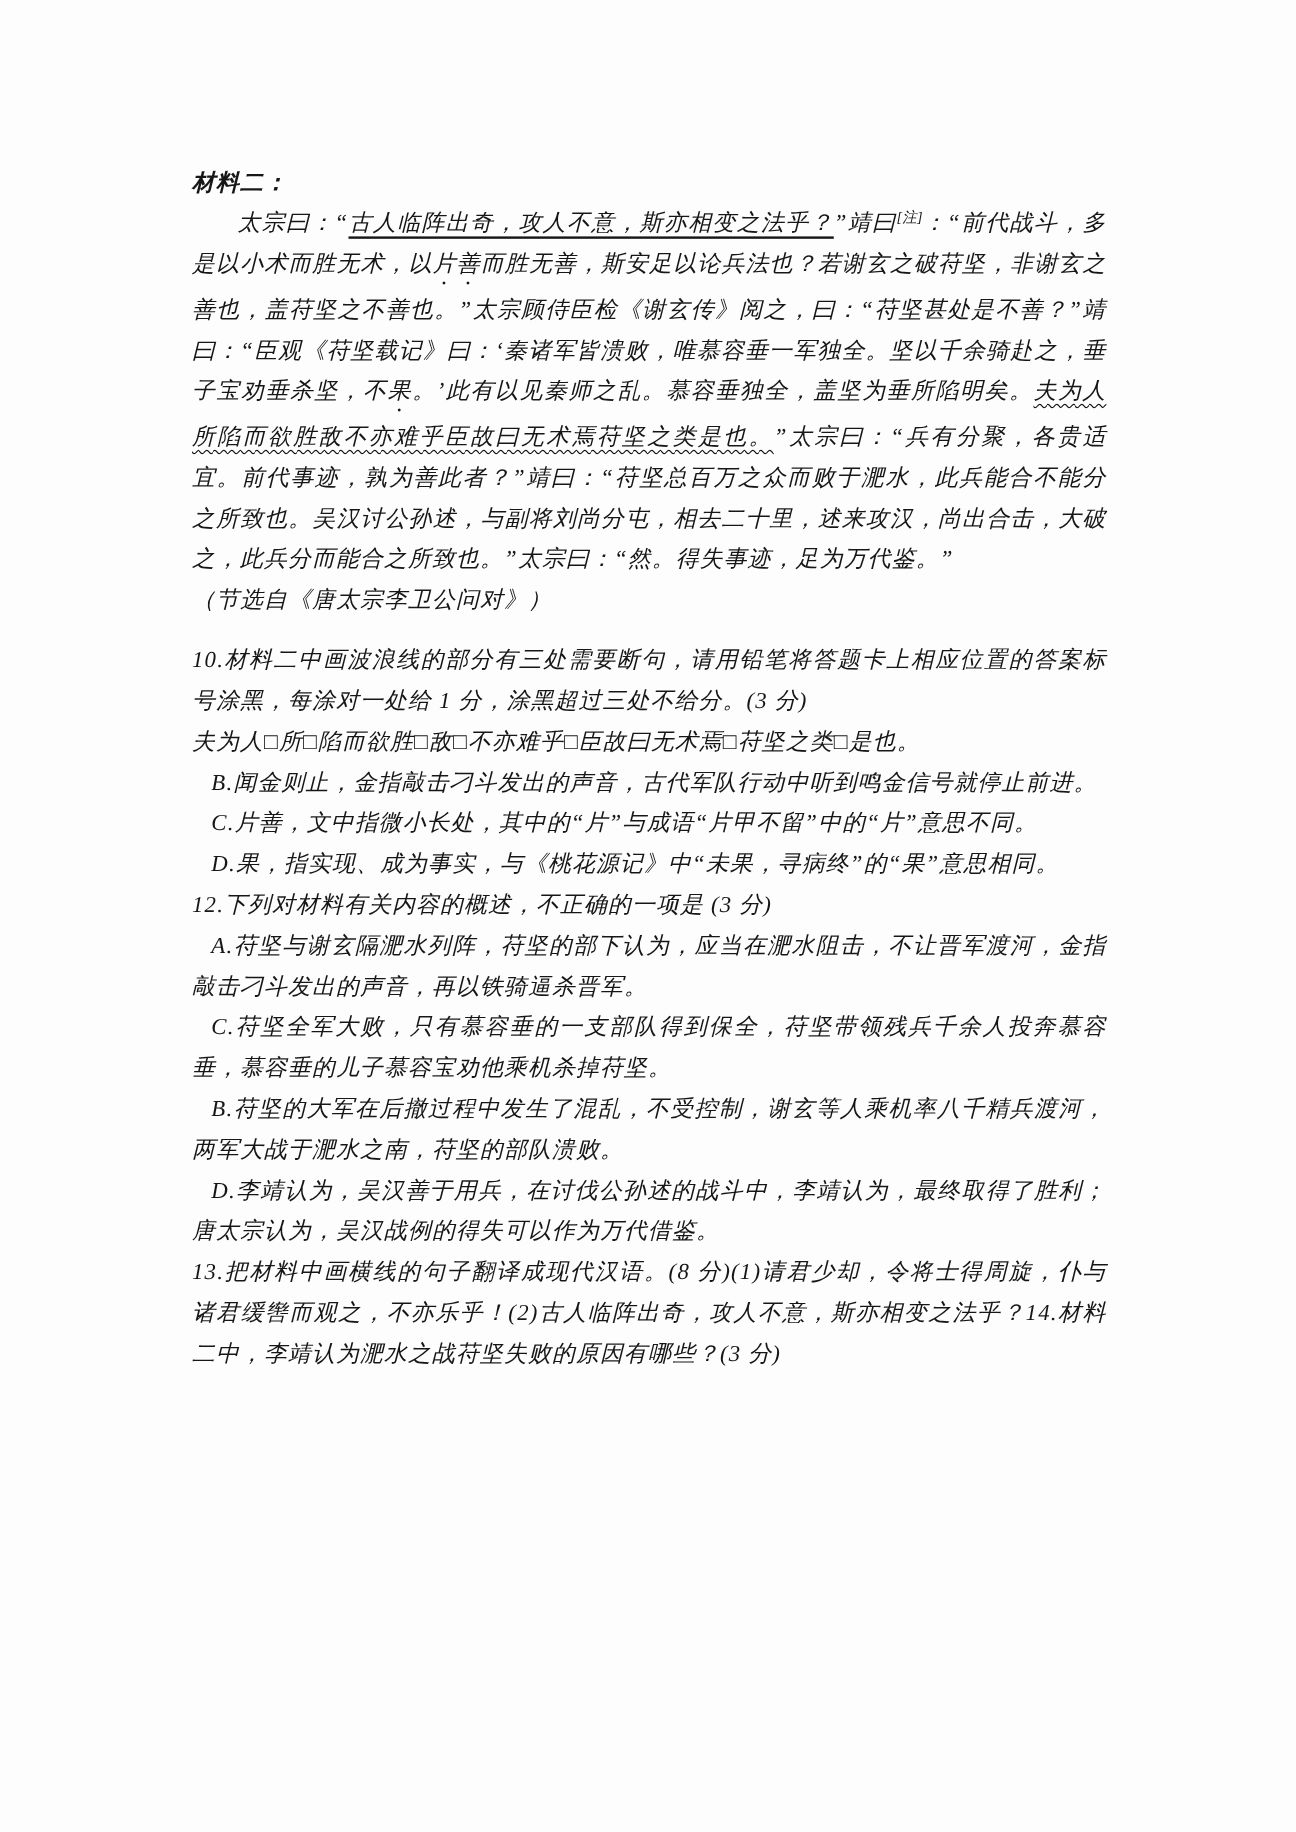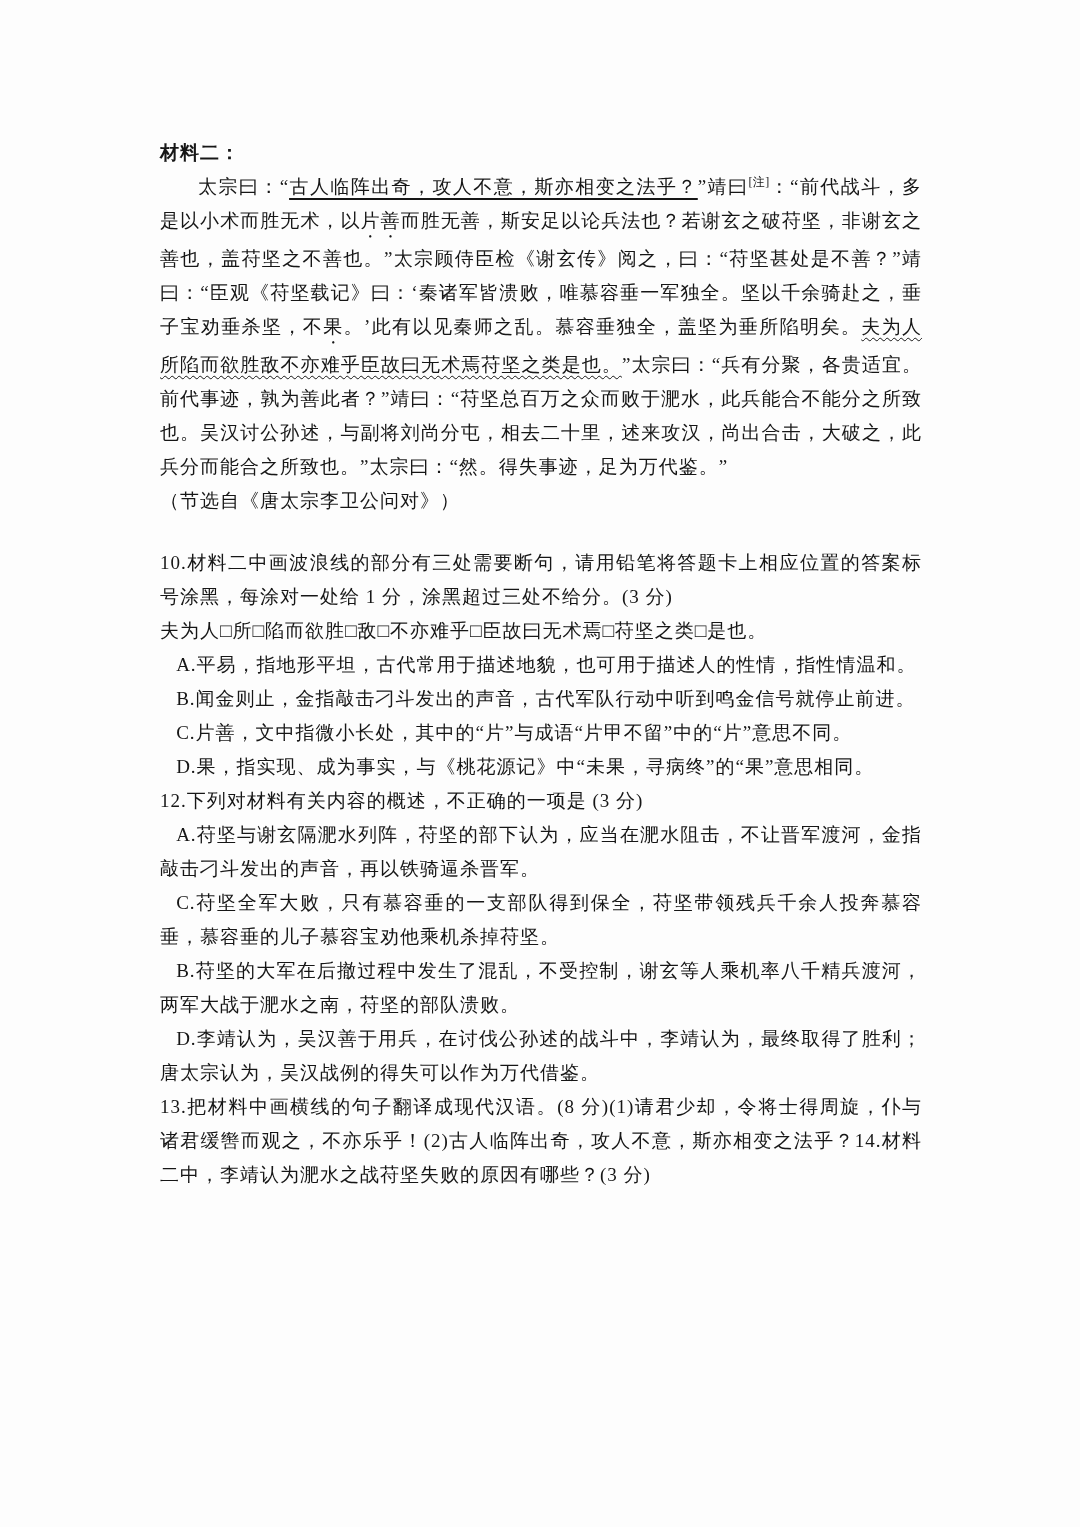--- a/index.html
+++ b/index.html
@@ -1,15 +1,15 @@
 <!DOCTYPE html>
 <html><head>
 <meta charset="utf-8">
 <style>
-  * { margin: 0; padding: 0; box-sizing: border-box; }
+  * { margin: 0; padding: 0; box-sizing: border-box; font-style: italic; }
   html, body { background: #ffffff; }
   body {
     width: 1080px;
     height: 1527px;
     overflow: hidden;
     font-family: "Liberation Serif", "DejaVu Serif", serif;
     color: #161616;
   }
   .page {
     width: 1080px;
@@ -44,21 +44,21 @@
     -webkit-text-emphasis-position: under right;
     text-emphasis-position: under right;
   }
   sup.seg-note-sup {
     font-size: 12px;
     line-height: 0;
     vertical-align: super;
     letter-spacing: 0;
   }
   .right-line { text-align: left; }
-  .questions { margin-top: 28px; }
+  .questions { margin-top: 16px; }
   .stem { text-align: justify; }
   .plain { text-align: justify; }
   .option {
     text-indent: 0.85em;
     text-align: justify;
   }
 </style>
 </head>
 <body>
 
@@ -72,21 +72,20 @@
 
 
   <div class="questions">
 
     <p class="stem">10.材料二中画波浪线的部分有三处需要断句，请用铅笔将答题卡上相应位置的答案标号涂黑，每涂对一处给 1 分，涂黑超过三处不给分。(3 分)</p>
 
     <p class="plain">夫为人□所□陷而欲胜□敌□不亦难乎□臣故曰无术焉□苻坚之类□是也。</p>
 
 
     <div id="q11-options">
-        <p class="option">A.平易，指地形平坦，古代常用于描述地貌，也可用于描述人的性情，指性情温和。</p>
         <p class="option">B.闻金则止，金指敲击刁斗发出的声音，古代军队行动中听到鸣金信号就停止前进。</p>
         <p class="option">C.片善，文中指微小长处，其中的“片”与成语“片甲不留”中的“片”意思不同。</p>
         <p class="option">D.果，指实现、成为事实，与《桃花源记》中“未果，寻病终”的“果”意思相同。</p>
       </div>
 
     <p class="stem">12.下列对材料有关内容的概述，不正确的一项是 (3 分)</p>
 
     <div id="q12-options">
         <p class="option">A.苻坚与谢玄隔淝水列阵，苻坚的部下认为，应当在淝水阻击，不让晋军渡河，金指敲击刁斗发出的声音，再以铁骑逼杀晋军。</p>
         <p class="option">C.苻坚全军大败，只有慕容垂的一支部队得到保全，苻坚带领残兵千余人投奔慕容垂，慕容垂的儿子慕容宝劝他乘机杀掉苻坚。</p>

